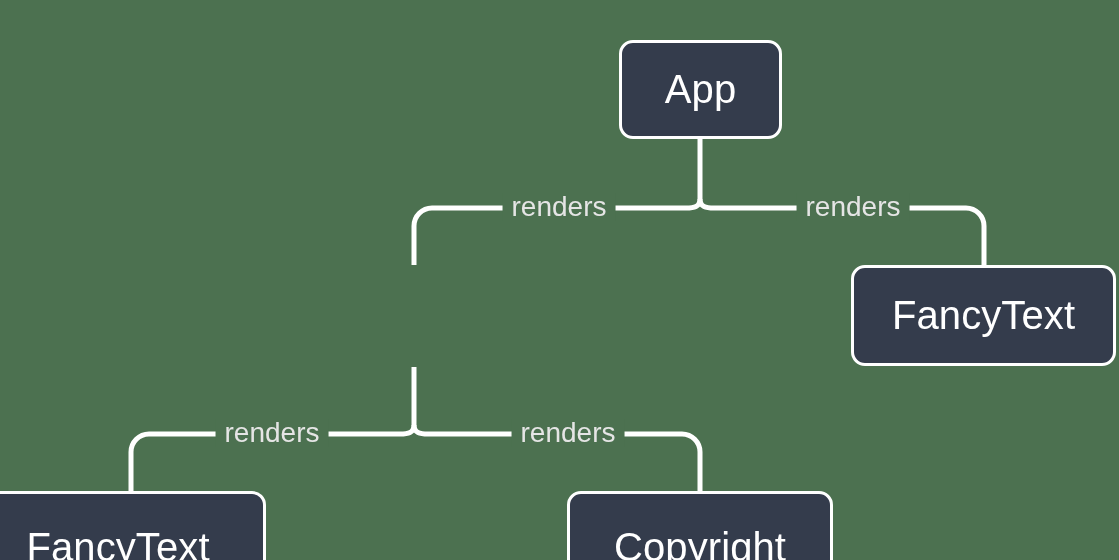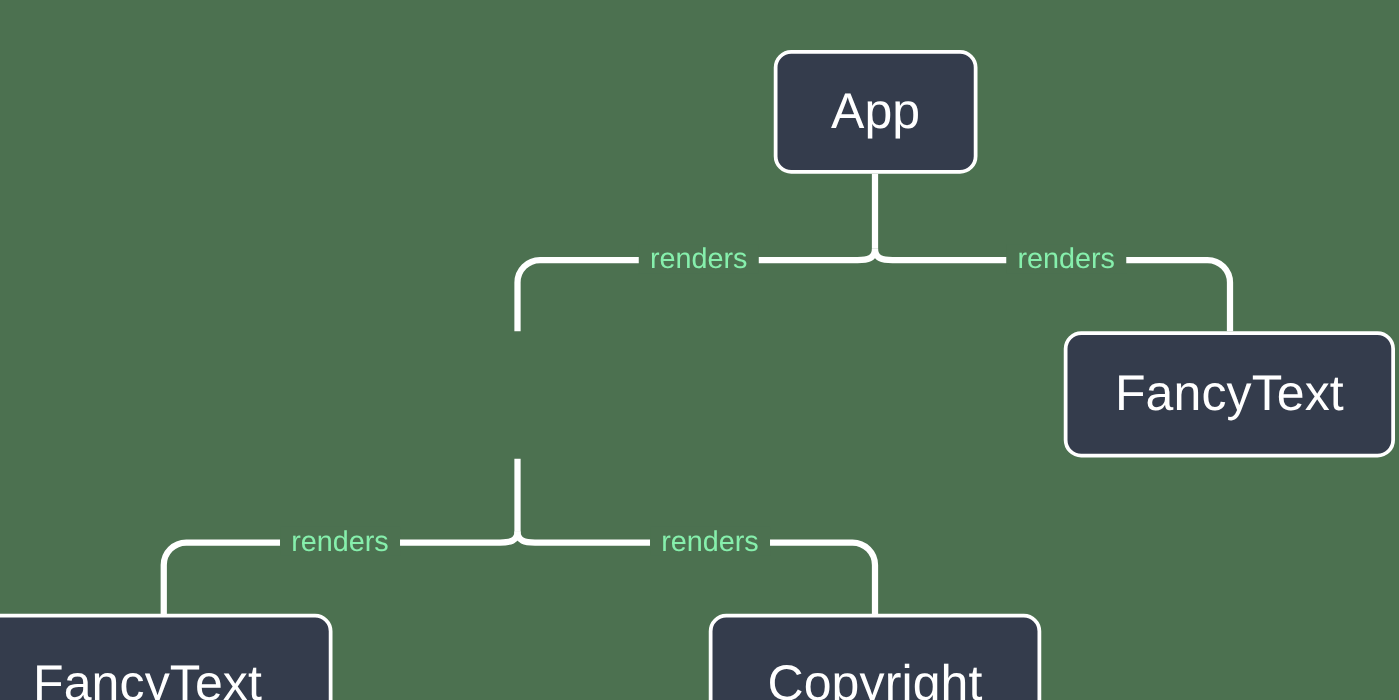--- a/index.html
+++ b/index.html
@@ -40,23 +40,23 @@
     font-weight: 400;
     letter-spacing: 0.1px;
     white-space: nowrap;
     z-index: 2;
   }
   .node-label {
     display: block;
   }
   .edge-label {
     position: absolute;
-    color: #86efac;
+    color: #e5e5e5;
     font-family: "Liberation Sans", sans-serif;
-    font-size: 23px;
+    font-size: 28px;
     font-weight: 400;
     line-height: 1;
     white-space: nowrap;
     transform: translate(-50%, -50%);
     background: #4c7150;
     padding: 0 9px;
     z-index: 3;
   }
 
   

